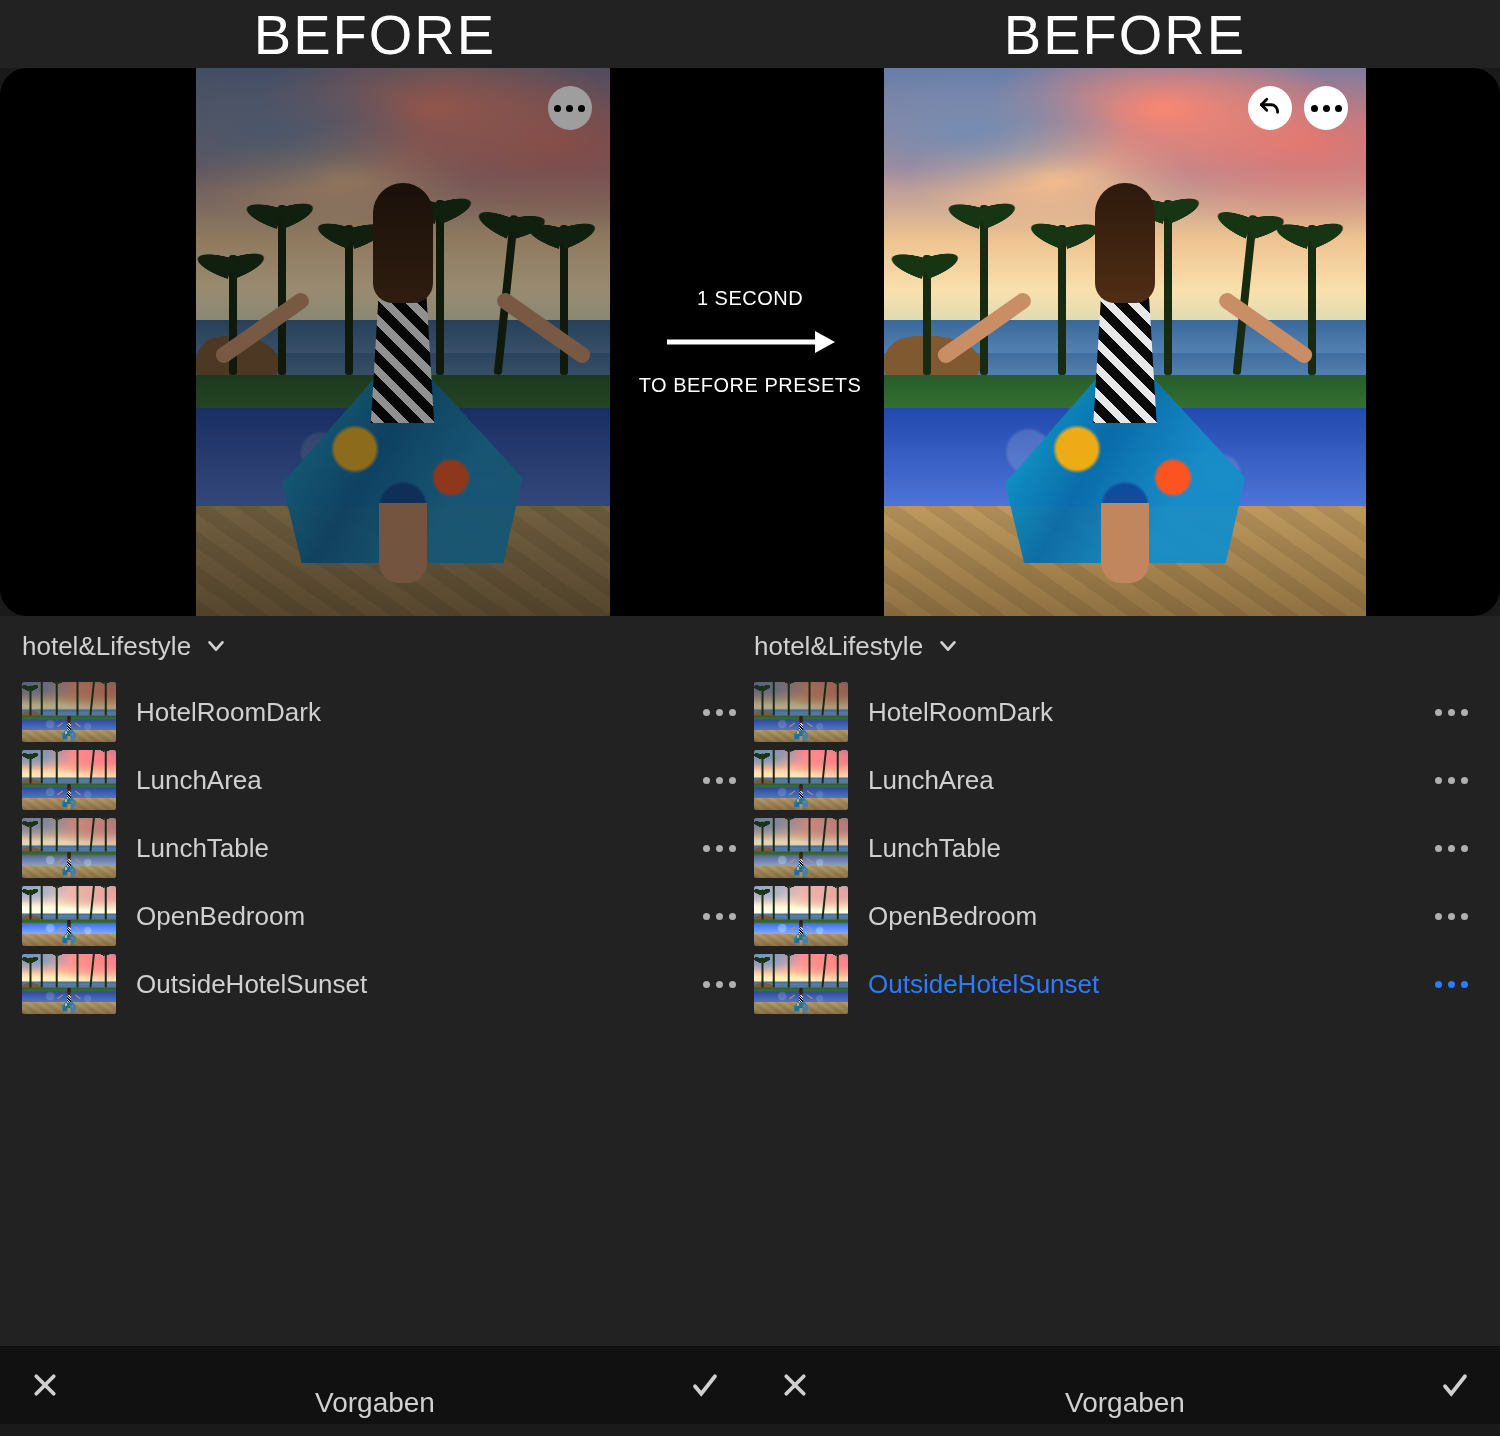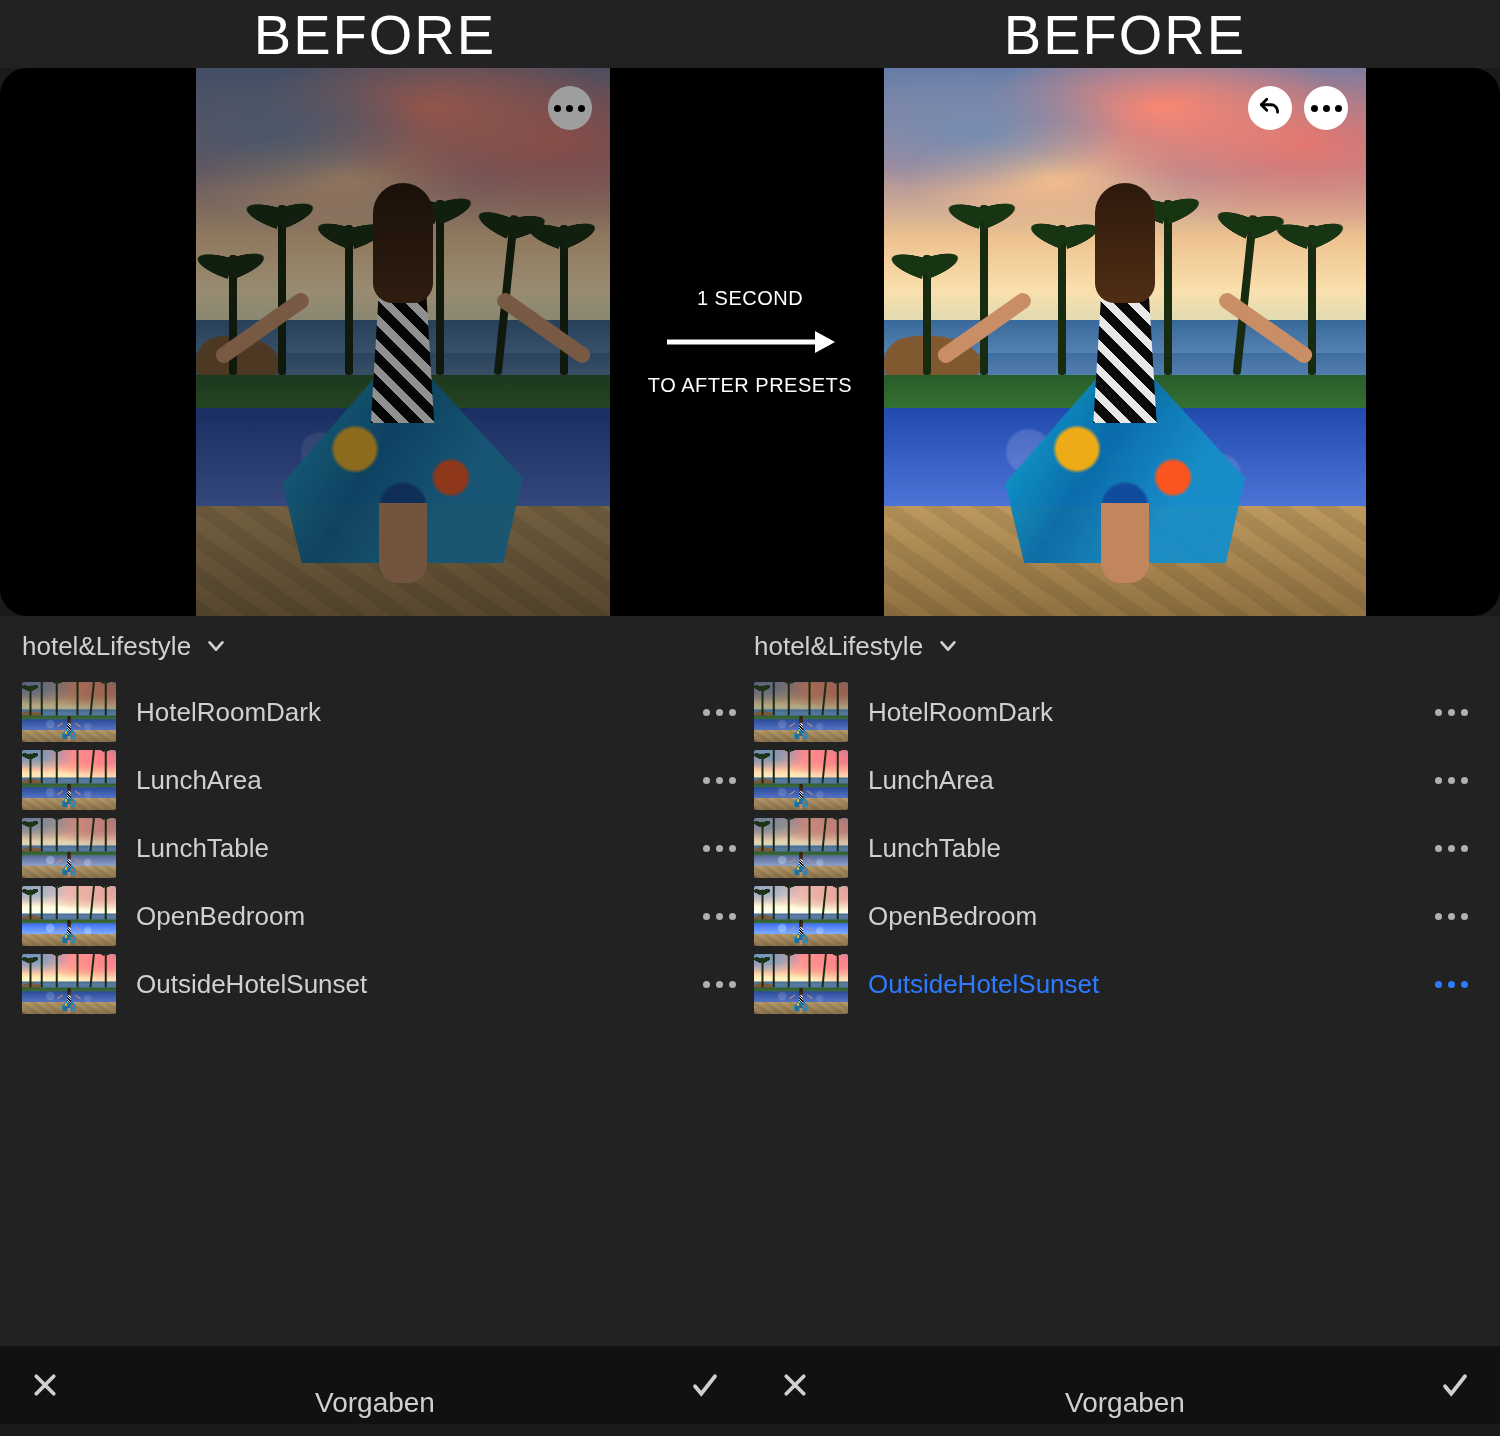--- a/index.html
+++ b/index.html
@@ -275,21 +275,21 @@
       </div>
     </div>
   </div>
 
   <div class="center-overlay">
     <div class="txt">1 SECOND</div>
     <svg viewBox="0 0 170 28">
       <line x1="2" y1="14" x2="150" y2="14" stroke="#fff" stroke-width="5"></line>
       <polygon points="150,3 170,14 150,25" fill="#fff"></polygon>
     </svg>
-    <div class="txt">TO AFTER PRESETS</div>
+    <div class="txt">TO BEFORE PRESETS</div>
   </div>
 </div>
 
 <div class="panel-row">
 
   <div class="panel left">
     <div class="group-picker">
       <span class="gname">hotel&amp;Lifestyle</span>
       <svg viewBox="0 0 24 24">
         <path d="M5 8l7 8 7-8" fill="none" stroke="#d0d0d0" stroke-width="3" stroke-linecap="round" stroke-linejoin="round"></path>

